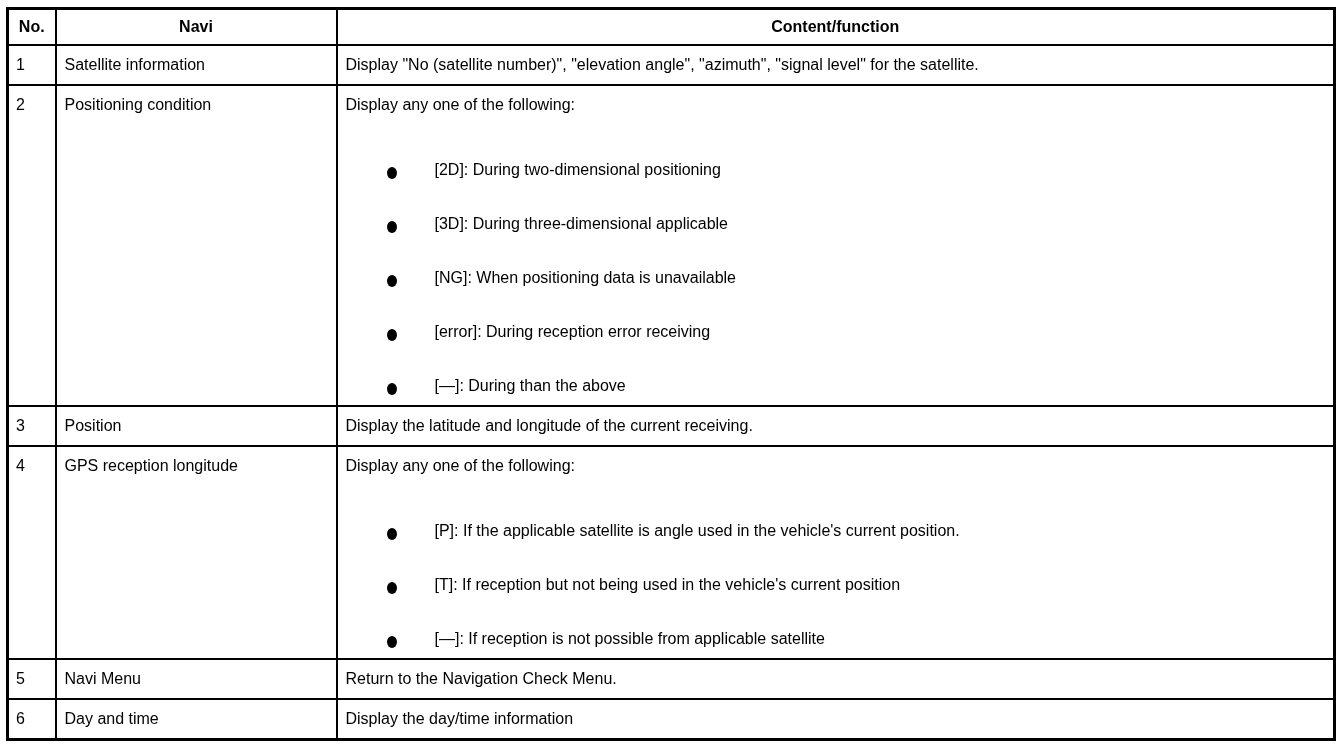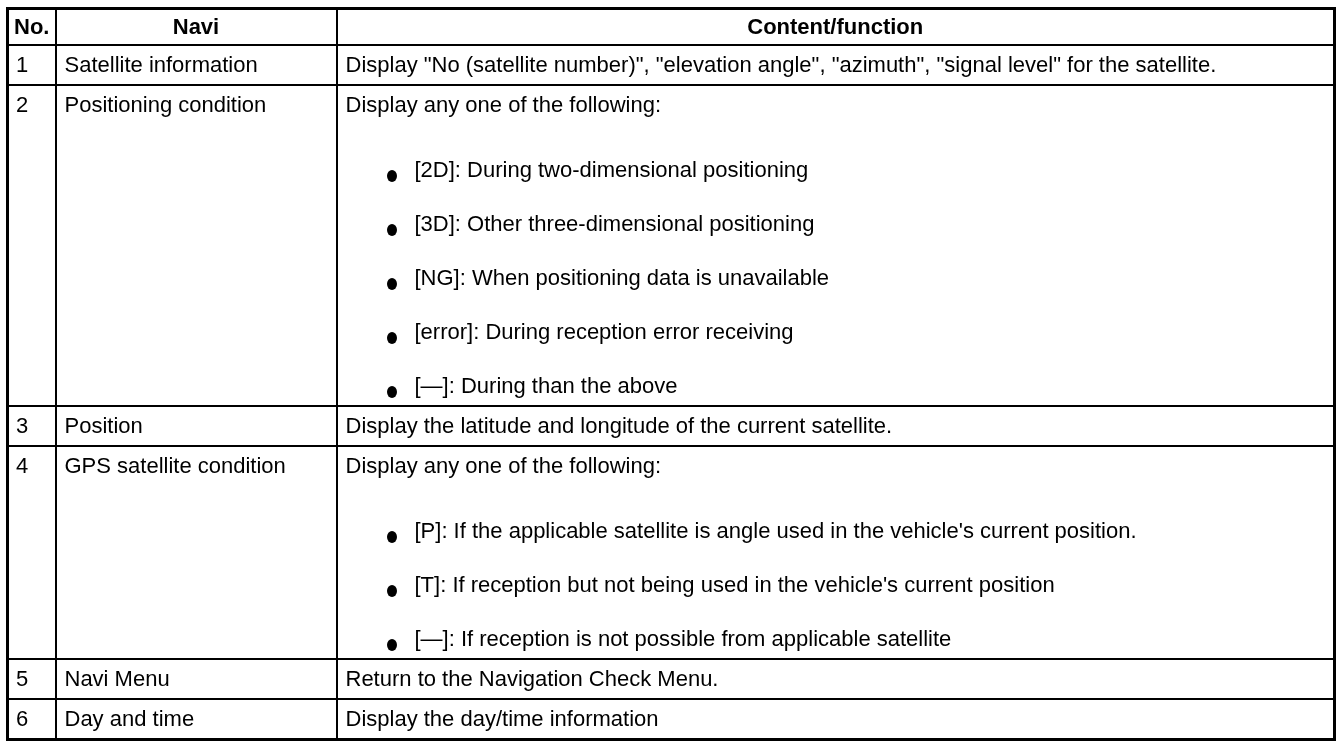--- a/index.html
+++ b/index.html
@@ -20,40 +20,41 @@
     table-layout: fixed;
     width: 1330px;
     border: 3px solid #000000;
     background: #ffffff;
   }
   col.c-no   { width: 48px; }
   col.c-name { width: 281px; }
   th, td {
     border: 2px solid #000000;
     vertical-align: top;
-    font-size: 22px;
+    font-size: 16px;
     line-height: 24px;
     padding: 7px 8px 7px 8px;
     overflow: hidden;
   }
   th {
     font-weight: bold;
     text-align: center;
     padding: 5px 4px;
     line-height: 24px;
   }
   td.no-cell { padding-left: 7px; }
   td.content-cell { padding-right: 4px; }
   .bullets {
     margin-left: 41px;
   }
   .bullet {
     display: flex;
-    align-items: flex-end;
+    align-items: center;
     margin-top: 30px;
+    gap: 20px;
   }
   .bullets > .bullet:first-child {
     margin-top: 41px;
   }
   .bullet .dot {
     flex: none;
     width: 10px;
     height: 12px;
     background: #000000;
     border-radius: 50%;
@@ -90,47 +91,47 @@
         <td>Positioning condition</td>
         <td class="content-cell">
           <div>Display any one of the following:</div>
           <div class="bullets">
             <div class="bullet">
                 <span class="dot"></span>
                 <span>[2D]: During two-dimensional positioning</span>
               </div>
             <div class="bullet">
                 <span class="dot"></span>
-                <span>[3D]: Other three-dimensional positioning</span>
+                <span>[3D]: During three-dimensional applicable</span>
               </div>
             <div class="bullet">
                 <span class="dot"></span>
                 <span>[NG]: When positioning data is unavailable</span>
               </div>
             <div class="bullet">
                 <span class="dot"></span>
                 <span>[error]: During reception error receiving</span>
               </div>
             <div class="bullet">
                 <span class="dot"></span>
                 <span>[—]: During than the above</span>
               </div>
           </div>
         </td>
       </tr>
       <tr>
         <td class="no-cell">3</td>
         <td>Position</td>
         <td class="content-cell">
-          <div>Display the latitude and longitude of the current satellite.</div>
+          <div>Display the latitude and longitude of the current receiving.</div>
         </td>
       </tr>
       <tr>
         <td class="no-cell">4</td>
-        <td>GPS satellite condition</td>
+        <td>GPS reception longitude</td>
         <td class="content-cell">
           <div>Display any one of the following:</div>
           <div class="bullets">
             <div class="bullet">
                 <span class="dot"></span>
                 <span>[P]: If the applicable satellite is angle used in the vehicle's current position.</span>
               </div>
             <div class="bullet">
                 <span class="dot"></span>
                 <span>[T]: If reception but not being used in the vehicle's current position</span>

